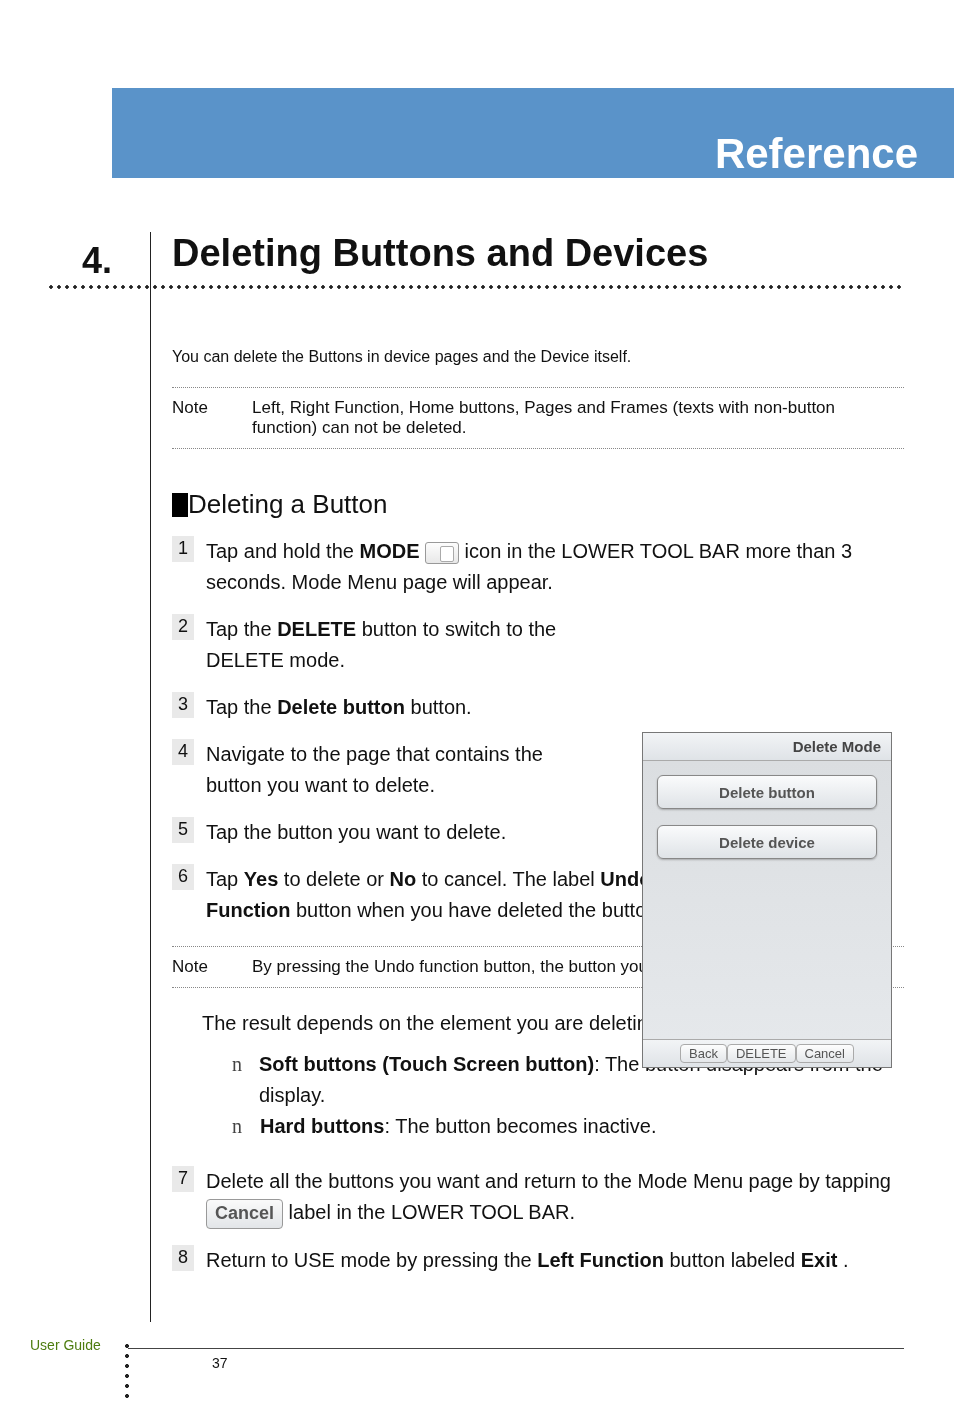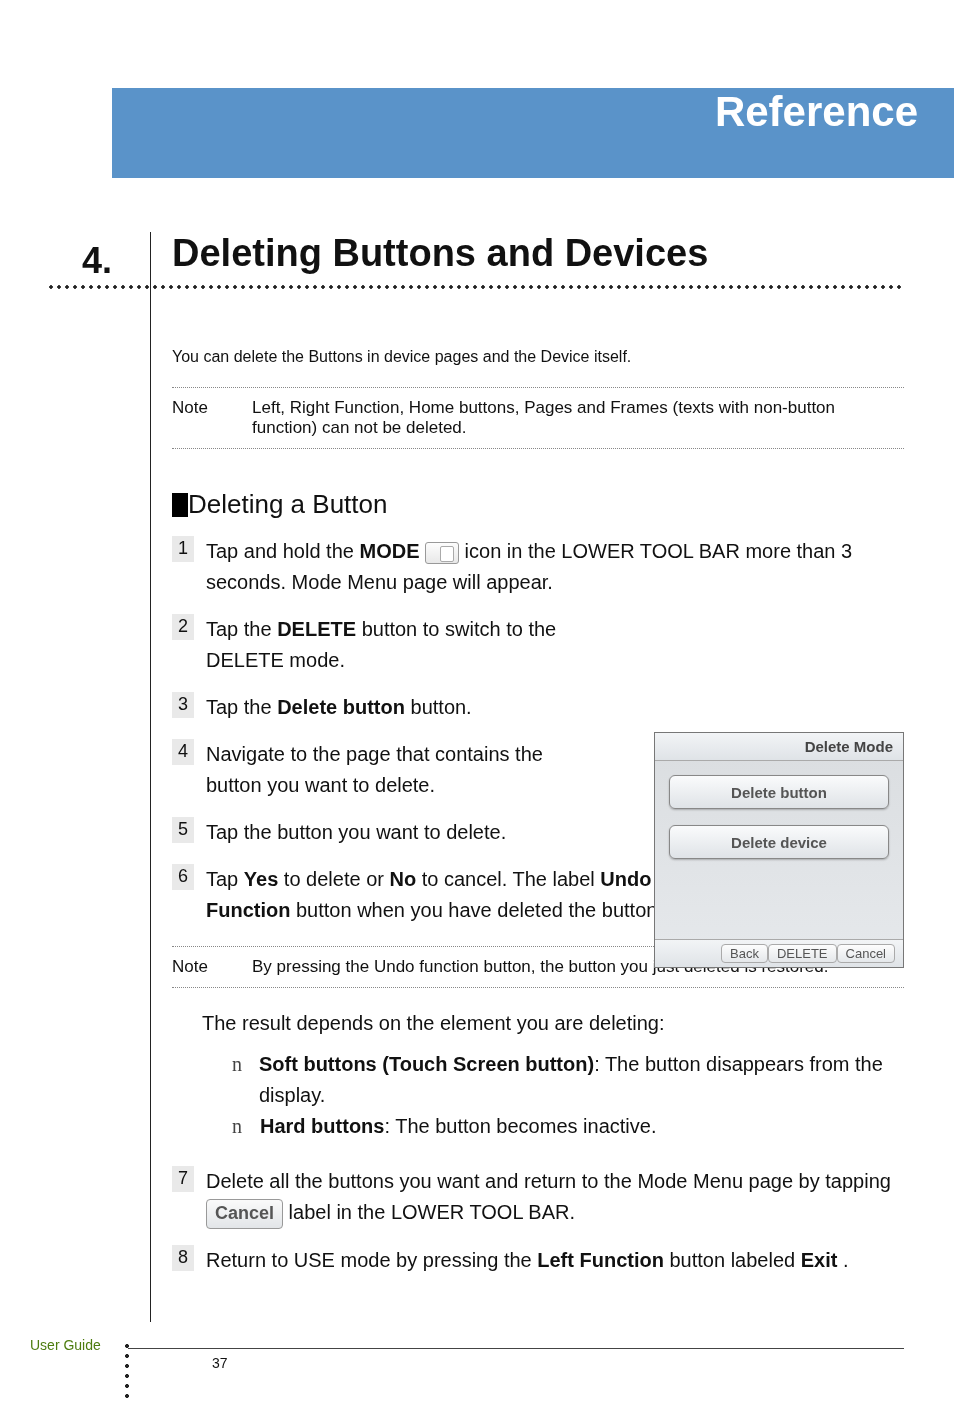--- a/index.html
+++ b/index.html
@@ -1,41 +1,41 @@
 <!DOCTYPE html>
 <html><head>
 <meta charset="utf-8">
 <style>
   * { box-sizing: border-box; margin: 0; padding: 0; }
   html, body { width: 954px; height: 1411px; font-family: Arial, Helvetica, sans-serif; background: #fff; color: #111; }
   .page { position: relative; width: 954px; height: 1411px; padding: 32px 48px 24px 48px; }
-  .banner { position: absolute; top: 88px; left: 112px; right: 0; height: 90px; background: #5a93c9; display: flex; align-items: flex-start; justify-content: flex-end; padding-right: 36px; }
+  .banner { position: absolute; top: 88px; left: 112px; right: 0; height: 90px; background: #5a93c9; display: flex; align-items: flex-end; justify-content: flex-end; padding-right: 36px; }
   .banner-title { color: #fff; font-size: 42px; font-weight: bold; }
   .section-num-col { position: absolute; left: 48px; top: 240px; width: 64px; text-align: right; font-size: 36px; font-weight: bold; }
   .vrule { position: absolute; left: 150px; top: 232px; width: 0; height: 1090px; border-left: 1px solid #222; }
   .content { position: absolute; left: 172px; top: 232px; right: 50px; }
   .h1 { font-size: 38px; font-weight: bold; margin-bottom: 6px; }
   .dots-row { position: absolute; left: 48px; top: 284px; right: 50px; height: 8px;
     background: radial-gradient(circle at 3px 3px, #222 1.5px, transparent 2px); background-size: 8px 8px; }
   .intro { margin-top: 70px; font-size: 16px; line-height: 1.5; }
   .note-box { margin-top: 18px; border-top: 1px dotted #888; border-bottom: 1px dotted #888; padding: 10px 0; font-size: 17px; display: flex; gap: 26px; }
   .note-label { min-width: 54px; }
   .subhead-wrap { display: flex; align-items: center; margin-top: 40px; margin-bottom: 16px; }
   .blk { width: 16px; height: 24px; background: #000; }
   .subhead { font-size: 26px; }
   .step { display: flex; gap: 12px; margin-top: 16px; font-size: 20px; line-height: 1.55; }
   .step-num { background: #e9e9e9; width: 22px; height: 26px; display: inline-flex; align-items: center; justify-content: center; font-size: 18px; flex: 0 0 22px; }
   .step-text { flex: 1; }
   .inline-icon { display: inline-block; vertical-align: middle; width: 34px; height: 22px; border: 1px solid #999; border-radius: 3px; background: linear-gradient(#fdfdfd,#e8e8e8); position: relative; }
   .inline-icon::after { content: ""; position: absolute; right: 4px; top: 3px; width: 12px; height: 14px; border: 1px solid #aaa; border-radius: 2px; background: #fff; }
-  .embedded-screenshot { position: absolute; right: 0; top: 500px; width: 250px; height: 236px; border: 1px solid #777; background: linear-gradient(#dadde0,#e6e9ec); font-size: 15px; }
+  .embedded-screenshot { position: absolute; right: 12px; top: 500px; width: 250px; height: 336px; border: 1px solid #777; background: linear-gradient(#dadde0,#e6e9ec); font-size: 15px; }
   .es-titlebar { height: 28px; background: linear-gradient(#f2f4f6,#dfe3e7); border-bottom: 1px solid #aaa; display: flex; align-items: center; justify-content: flex-end; padding-right: 10px; font-weight: bold; color: #444; }
   .es-body { padding: 14px 14px; display: flex; flex-direction: column; gap: 16px; }
   .es-btn { height: 34px; border: 1px solid #888; border-radius: 6px; background: linear-gradient(#fafbfc,#dfe3e7); display: flex; align-items: center; justify-content: center; font-weight: bold; color: #555; box-shadow: 0 1px 2px rgba(0,0,0,.25); }
-  .es-footer { position: absolute; left: 0; right: 0; bottom: 0; height: 28px; background: linear-gradient(#f2f4f6,#dfe3e7); border-top: 1px solid #aaa; display: flex; align-items: center; justify-content: flex-end; padding: 0 8px; font-size: 13px; color: #555; }
+  .es-footer { position: absolute; left: 0; right: 0; bottom: 0; height: 28px; background: linear-gradient(#f2f4f6,#dfe3e7); border-top: 1px solid #aaa; display: flex; align-items: center; justify-content: center; padding: 0 8px; font-size: 13px; color: #555; }
   .es-chip { border: 1px solid #aaa; border-radius: 4px; padding: 1px 8px; background: linear-gradient(#fdfdfd,#e4e7ea); }
   .note-box2 { margin-top: 20px; border-top: 1px dotted #888; border-bottom: 1px dotted #888; padding: 10px 0; font-size: 17px; display: flex; gap: 26px; }
   .result-para { margin-top: 24px; font-size: 20px; padding-left: 30px; }
   .bullets { margin-top: 14px; padding-left: 60px; font-size: 20px; line-height: 1.55; }
   .bullets .row { display: flex; gap: 14px; }
   .bullets .sym { width: 14px; color: #444; font-family: serif; }
   .cancel-chip { display: inline-block; border: 1px solid #999; border-radius: 4px; padding: 0 8px; background: linear-gradient(#fafafa,#e2e5e8); font-weight: bold; color: #555; font-size: 18px; vertical-align: baseline; }
   .userguide { position: absolute; left: 30px; bottom: 58px; font-size: 14px; color: #4d7c0f; }
   .pagenum { position: absolute; left: 212px; bottom: 40px; font-size: 14px; }
   .vdots { position: absolute; left: 124px; bottom: 8px; width: 6px; height: 60px;

